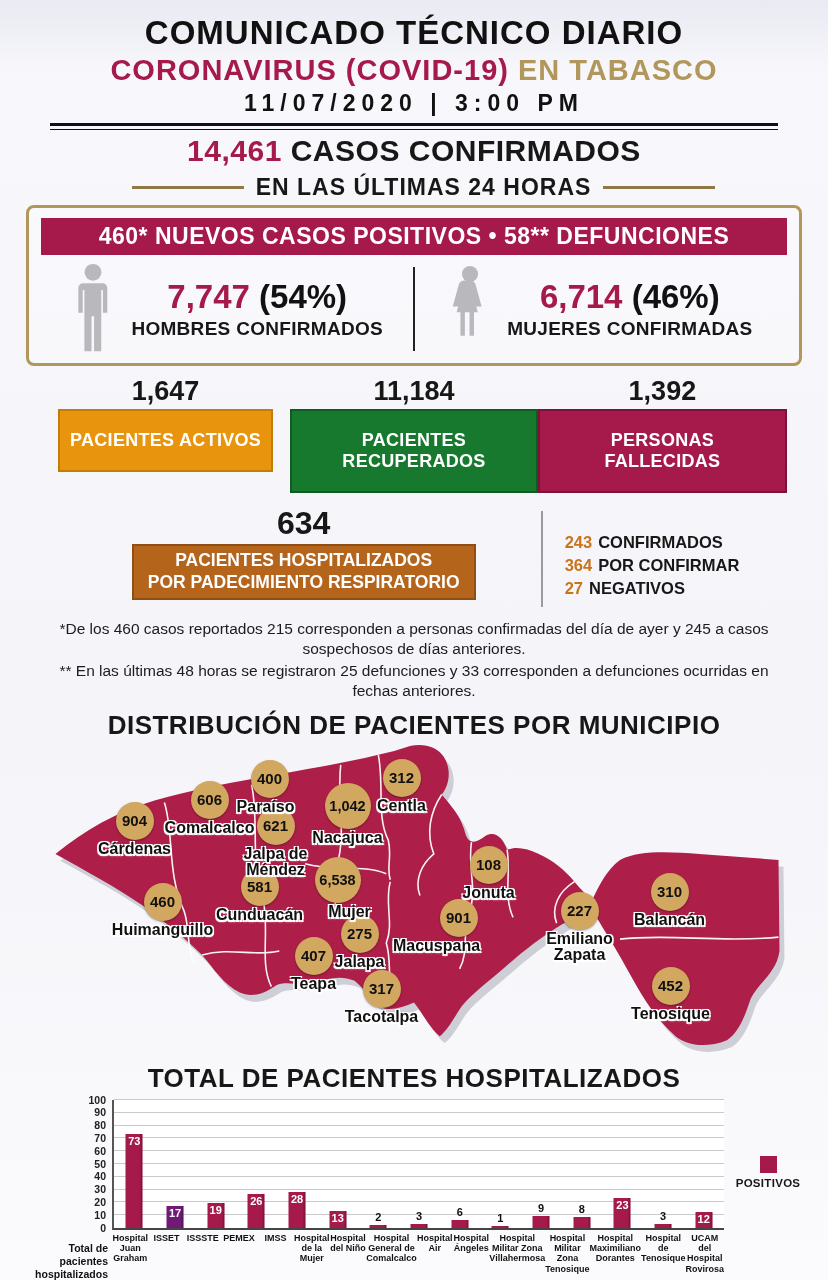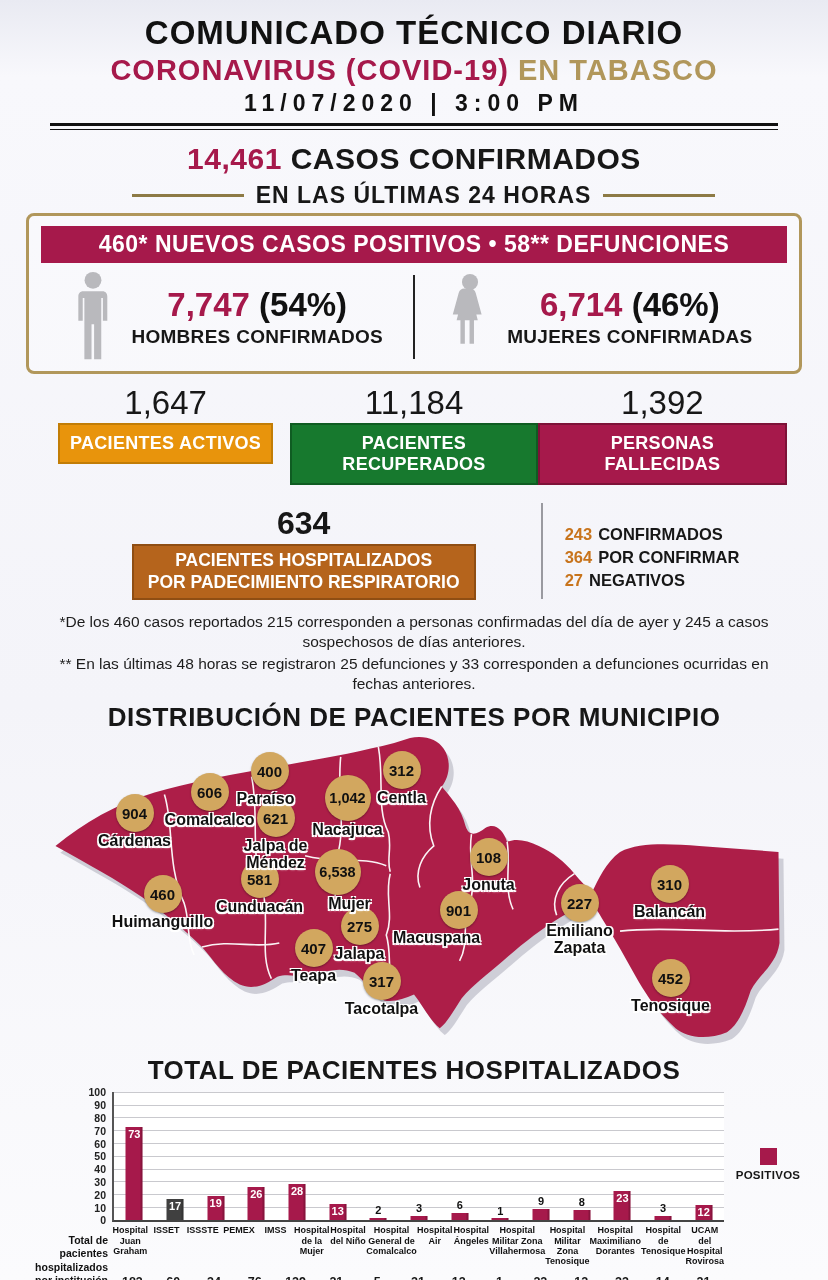--- a/index.html
+++ b/index.html
@@ -10,47 +10,47 @@
   
   .title1{font-size:33px;font-weight:800;letter-spacing:1px;margin-top:14px;color:#111;}
   .title2{font-size:29px;font-weight:800;letter-spacing:1px;margin-top:2px;}
   .title2 .red{color:#a6194b;}
   .title2 .gold{color:#b1975b;}
   .dateline{font-size:23px;font-weight:800;letter-spacing:6px;margin-top:3px;color:#111;}
   .sep{width:88%;margin:6px auto 0;}
   .sep .l1{height:3px;background:#111;}
   .sep .l2{height:1px;background:#111;margin-top:3px;}
   
-  .confirmed{font-size:30px;font-weight:800;margin-top:12px;letter-spacing:.5px;}
+  .confirmed{font-size:30px;font-weight:800;margin-top:4px;letter-spacing:.5px;}
   .confirmed .num{color:#a6194b;}
   .last24{display:flex;align-items:center;justify-content:center;gap:12px;margin-top:6px;padding-left:19px;}
   .last24 .line{height:3px;width:112px;background:#8d7a45;}
   .last24 .t{font-size:23px;font-weight:700;letter-spacing:1px;white-space:nowrap;}
   .goldbox{width:90%;margin:4px auto 0;border:3px solid #b1975b;border-radius:8px;padding:10px 12px 8px;background:rgba(255,255,255,.25);}
   .redbanner{background:#a6194b;color:#fff;font-size:23px;font-weight:800;letter-spacing:.5px;
     text-align:center;padding:5px 4px;}
   .genders{display:flex;align-items:center;margin-top:8px;}
   .gender{flex:1;display:flex;align-items:center;justify-content:center;gap:16px;}
   .gdivider{width:2px;height:84px;background:#222;}
   .gtext{text-align:center;}
   .gnum{font-size:33px;font-weight:800;}
   .gnum .n{color:#a6194b;}
   .gnum .p{color:#111;font-weight:700;}
   .glabel{font-size:19px;font-weight:700;margin-top:2px;letter-spacing:.3px;}
   .personicon svg{display:block;}
   
   .stats-row{display:flex;justify-content:space-between;width:90%;margin:12px auto 0;}
   .stat-block{flex:1;text-align:center;}
-  .stat-num{font-size:33px;font-weight:400;line-height:1;}
+  .stat-num{font-size:27px;font-weight:700;line-height:1;}
   .stat-banner{display:inline-block;color:#fff;font-weight:700;font-size:18px;letter-spacing:.3px;
-    padding:8px 10px;margin-top:4px;border:2px solid rgba(0,0,0,.25);}
+    padding:19px 10px;margin-top:4px;border:2px solid rgba(0,0,0,.25);}
   
   .hosp-row{display:flex;align-items:flex-start;justify-content:center;width:92%;margin:14px auto 0;gap:22px;}
   .hosp-left{width:430px;text-align:center;}
-  .hosp-num{font-size:32px;font-weight:800;line-height:1;margin-top:8px;}
+  .hosp-num{font-size:32px;font-weight:800;line-height:1;}
   .hosp-banner{display:inline-block;background:#b5641c;border:2px solid #8f4e13;color:#fff;font-weight:700;
     font-size:17.5px;line-height:1.25;padding:4px 14px;margin-top:5px;}
   .hosp-div{width:2px;height:96px;background:#9a9aa0;margin-top:4px;}
   .hosp-breakdown{padding-top:22px;}
   .bk-row{font-size:16.5px;font-weight:700;margin:4px 0;white-space:nowrap;}
   .bk-row .v{color:#c8741c;margin-right:6px;}
   
   .footnotes{width:86%;margin:12px auto 0;font-size:15.5px;font-weight:500;line-height:1.3;color:#1c1c1c;text-align:center;}
   .footnotes p{margin:0 0 2px;}
   
@@ -301,21 +301,21 @@
           <div class="gridline" style="bottom: 101.9px;"></div>
           <div class="gridline" style="bottom: 114.7px;"></div>
           <div class="gridline" style="bottom: 127.5px;"></div>
           <div class="cols">
             <div class="col">
               <div class="bar" style="height: 93.44px; background: rgb(166, 25, 75);">
                 <div class="inval">73</div>
               </div>
             </div>
             <div class="col">
-              <div class="bar" style="height: 21.76px; background: #404040;">
+              <div class="bar" style="height: 21.76px; background: #701a75;">
                 <div class="inval">17</div>
               </div>
             </div>
             <div class="col">
               <div class="bar" style="height: 24.32px; background: rgb(166, 25, 75);">
                 <div class="inval">19</div>
               </div>
             </div>
             <div class="col">
               <div class="bar" style="height: 33.28px; background: rgb(166, 25, 75);">

